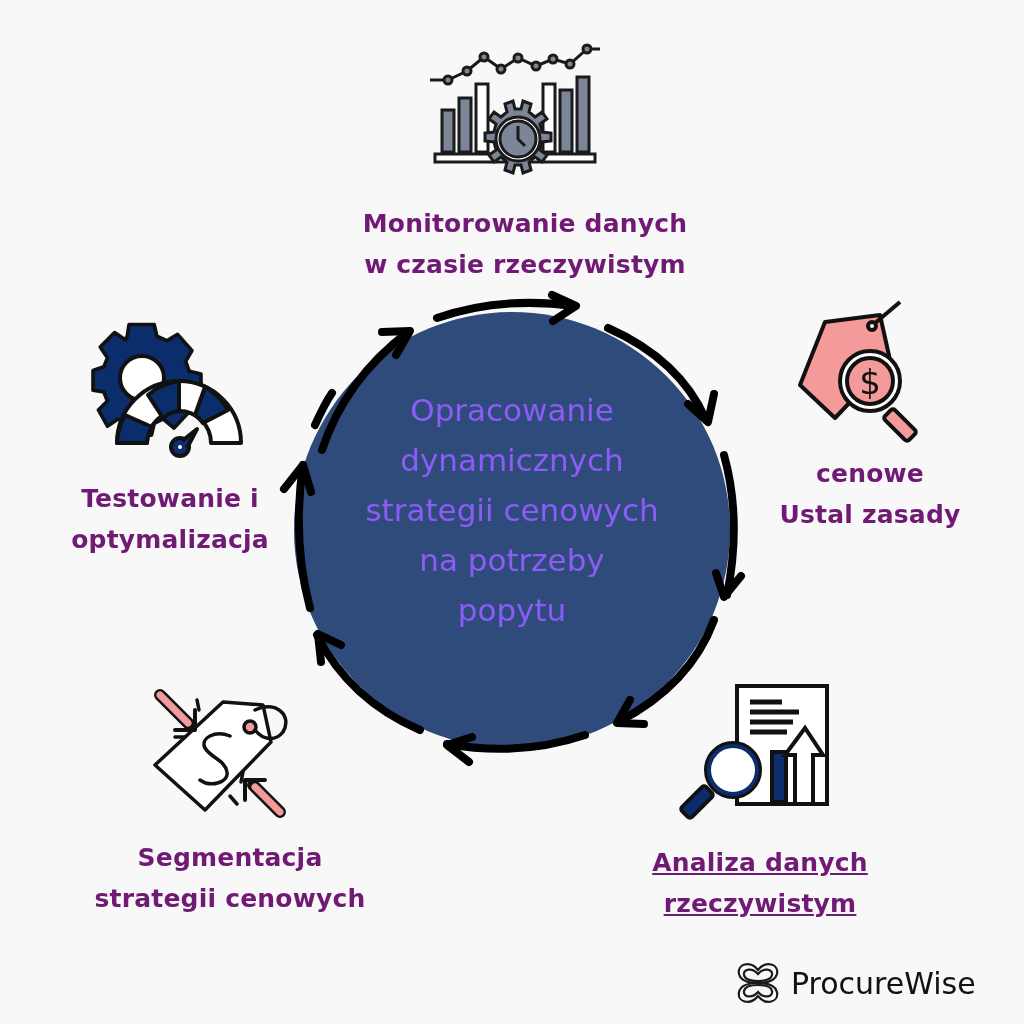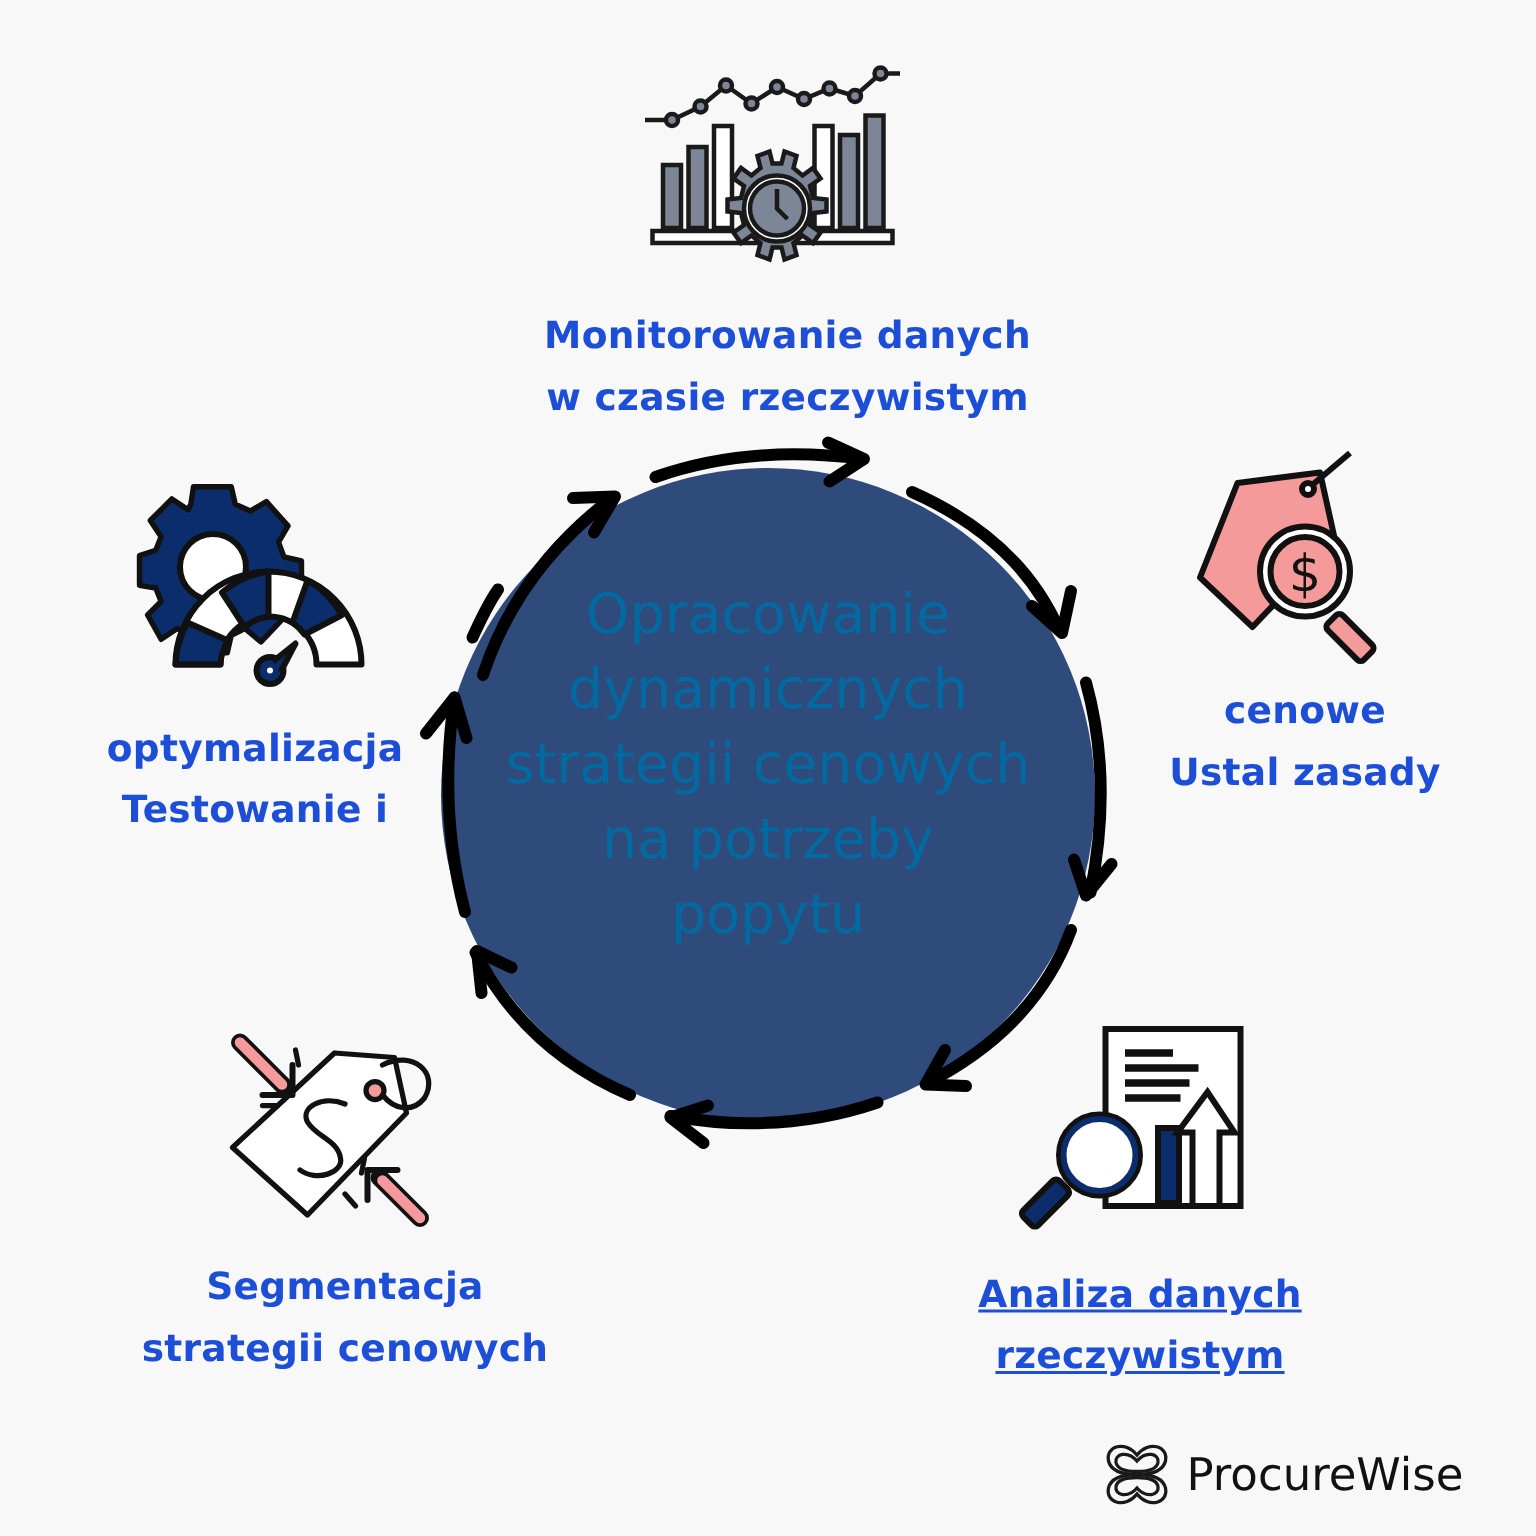--- a/index.html
+++ b/index.html
@@ -1,18 +1,18 @@
 <!DOCTYPE html>
 <html><head>
 <meta charset="utf-8">
 <style>
   html,body{margin:0;padding:0;}
   body{width:1024px;height:1024px;background:#f8f8f8;position:relative;overflow:hidden;font-family:"DejaVu Sans","Liberation Sans",sans-serif;}
-  .label{position:absolute;color:#1d4ed8;font-weight:bold;text-align:center;font-size:25px;line-height:41px;letter-spacing:0.2px;}
-  .center-text{position:absolute;left:312px;top:385px;width:400px;text-align:center;color:#0369a1;font-size:37px;line-height:50px;font-family:"DejaVu Sans","Liberation Sans",sans-serif;}
+  .label{position:absolute;color:#701a75;font-weight:bold;text-align:center;font-size:25px;line-height:41px;letter-spacing:0.2px;}
+  .center-text{position:absolute;left:312px;top:385px;width:400px;text-align:center;color:#8b5cf6;font-size:31px;line-height:50px;font-family:"DejaVu Sans","Liberation Sans",sans-serif;}
   svg.cycle{position:absolute;left:0;top:0;}
   .icon{position:absolute;}
   .brand{position:absolute;left:735px;top:960px;display:flex;align-items:center;}
   .brand-name{font-size:30px;color:#111;margin-left:10px;font-family:"DejaVu Sans","Liberation Sans",sans-serif;}
 </style>
 </head>
 <body>
 
 <svg class="cycle" width="1024" height="1024" viewBox="0 0 1024 1024">
   <circle cx="512" cy="530" r="218" fill="#2f4b7b"></circle>
@@ -149,22 +149,22 @@
     <path d="M27 128 A62 62 0 0 1 151 128 L121 128 A32 32 0 0 0 57 128 Z" fill="#fff"></path>
     <path d="M27 128 A62 62 0 0 1 35 100 L62 112 A32 32 0 0 0 57 128 Z" fill="#0b2d6b"></path>
     <path d="M58 80 A62 62 0 0 1 89 66 L89 96 A32 32 0 0 0 73 103 Z" fill="#0b2d6b"></path>
     <path d="M115 72 A62 62 0 0 1 138 95 L113 108 A32 32 0 0 0 105 100 Z" fill="#0b2d6b"></path>
     <circle cx="90" cy="132" r="9" fill="#0b2d6b"></circle>
     <path d="M92 126 L107 114 L97 133" fill="#0b2d6b"></path>
     <circle cx="90" cy="132" r="2" fill="#fff" stroke="none"></circle>
   </g>
 </svg>
 <div class="label" style="left:45px;top:478px;width:250px;">
+  <div>Testowanie i</div>
   <div>optymalizacja</div>
-  <div>Testowanie i</div>
 </div>
 
 <div class="brand">
   <svg width="46" height="46" viewBox="0 0 46 46">
     <g fill="none" stroke="#1a1a1a" stroke-width="2.2">
       <path d="M23 10 C15 0 2 4 4 14 C6 22 16 23 23 23 C30 23 40 22 42 14 C44 4 31 0 23 10Z"></path>
       <path d="M23 36 C15 46 2 42 4 32 C6 24 16 23 23 23 C30 23 40 24 42 32 C44 42 31 46 23 36Z"></path>
       <path d="M23 14 C17 7 8 9 9 15 C10 20 18 21 23 21 C28 21 36 20 37 15 C38 9 29 7 23 14Z"></path>
       <path d="M23 32 C17 39 8 37 9 31 C10 26 18 25 23 25 C28 25 36 26 37 31 C38 37 29 39 23 32Z"></path>
     </g>

